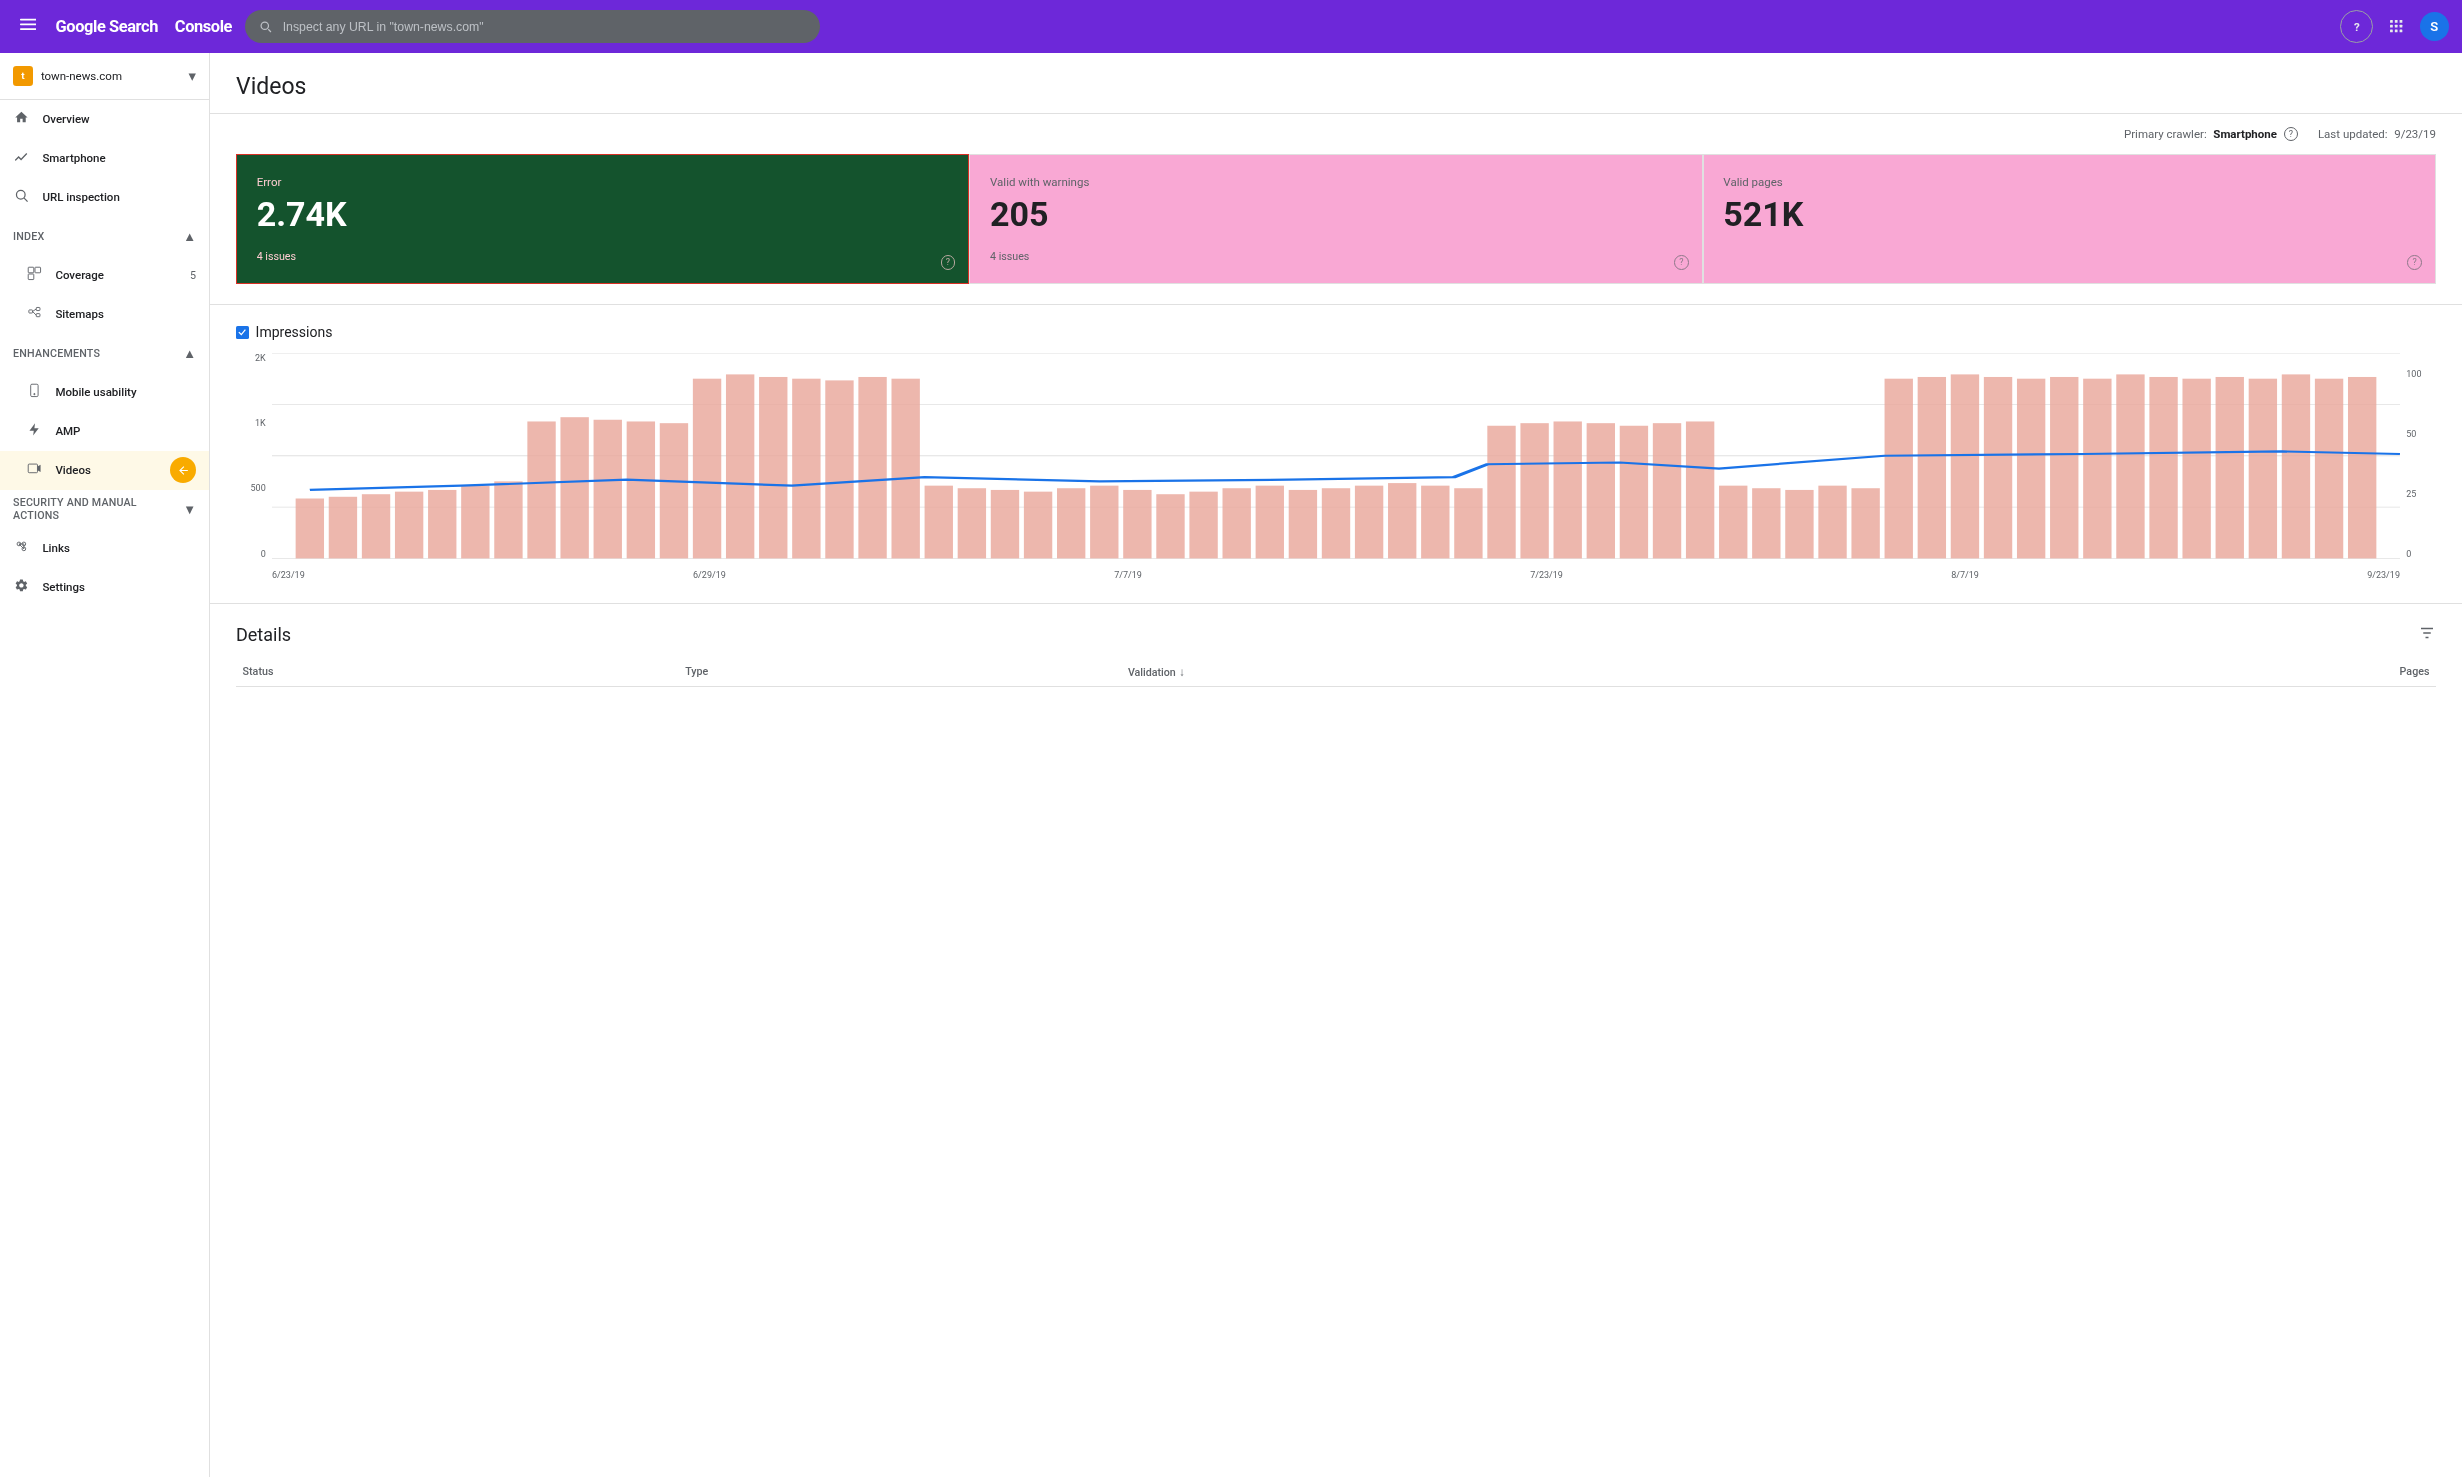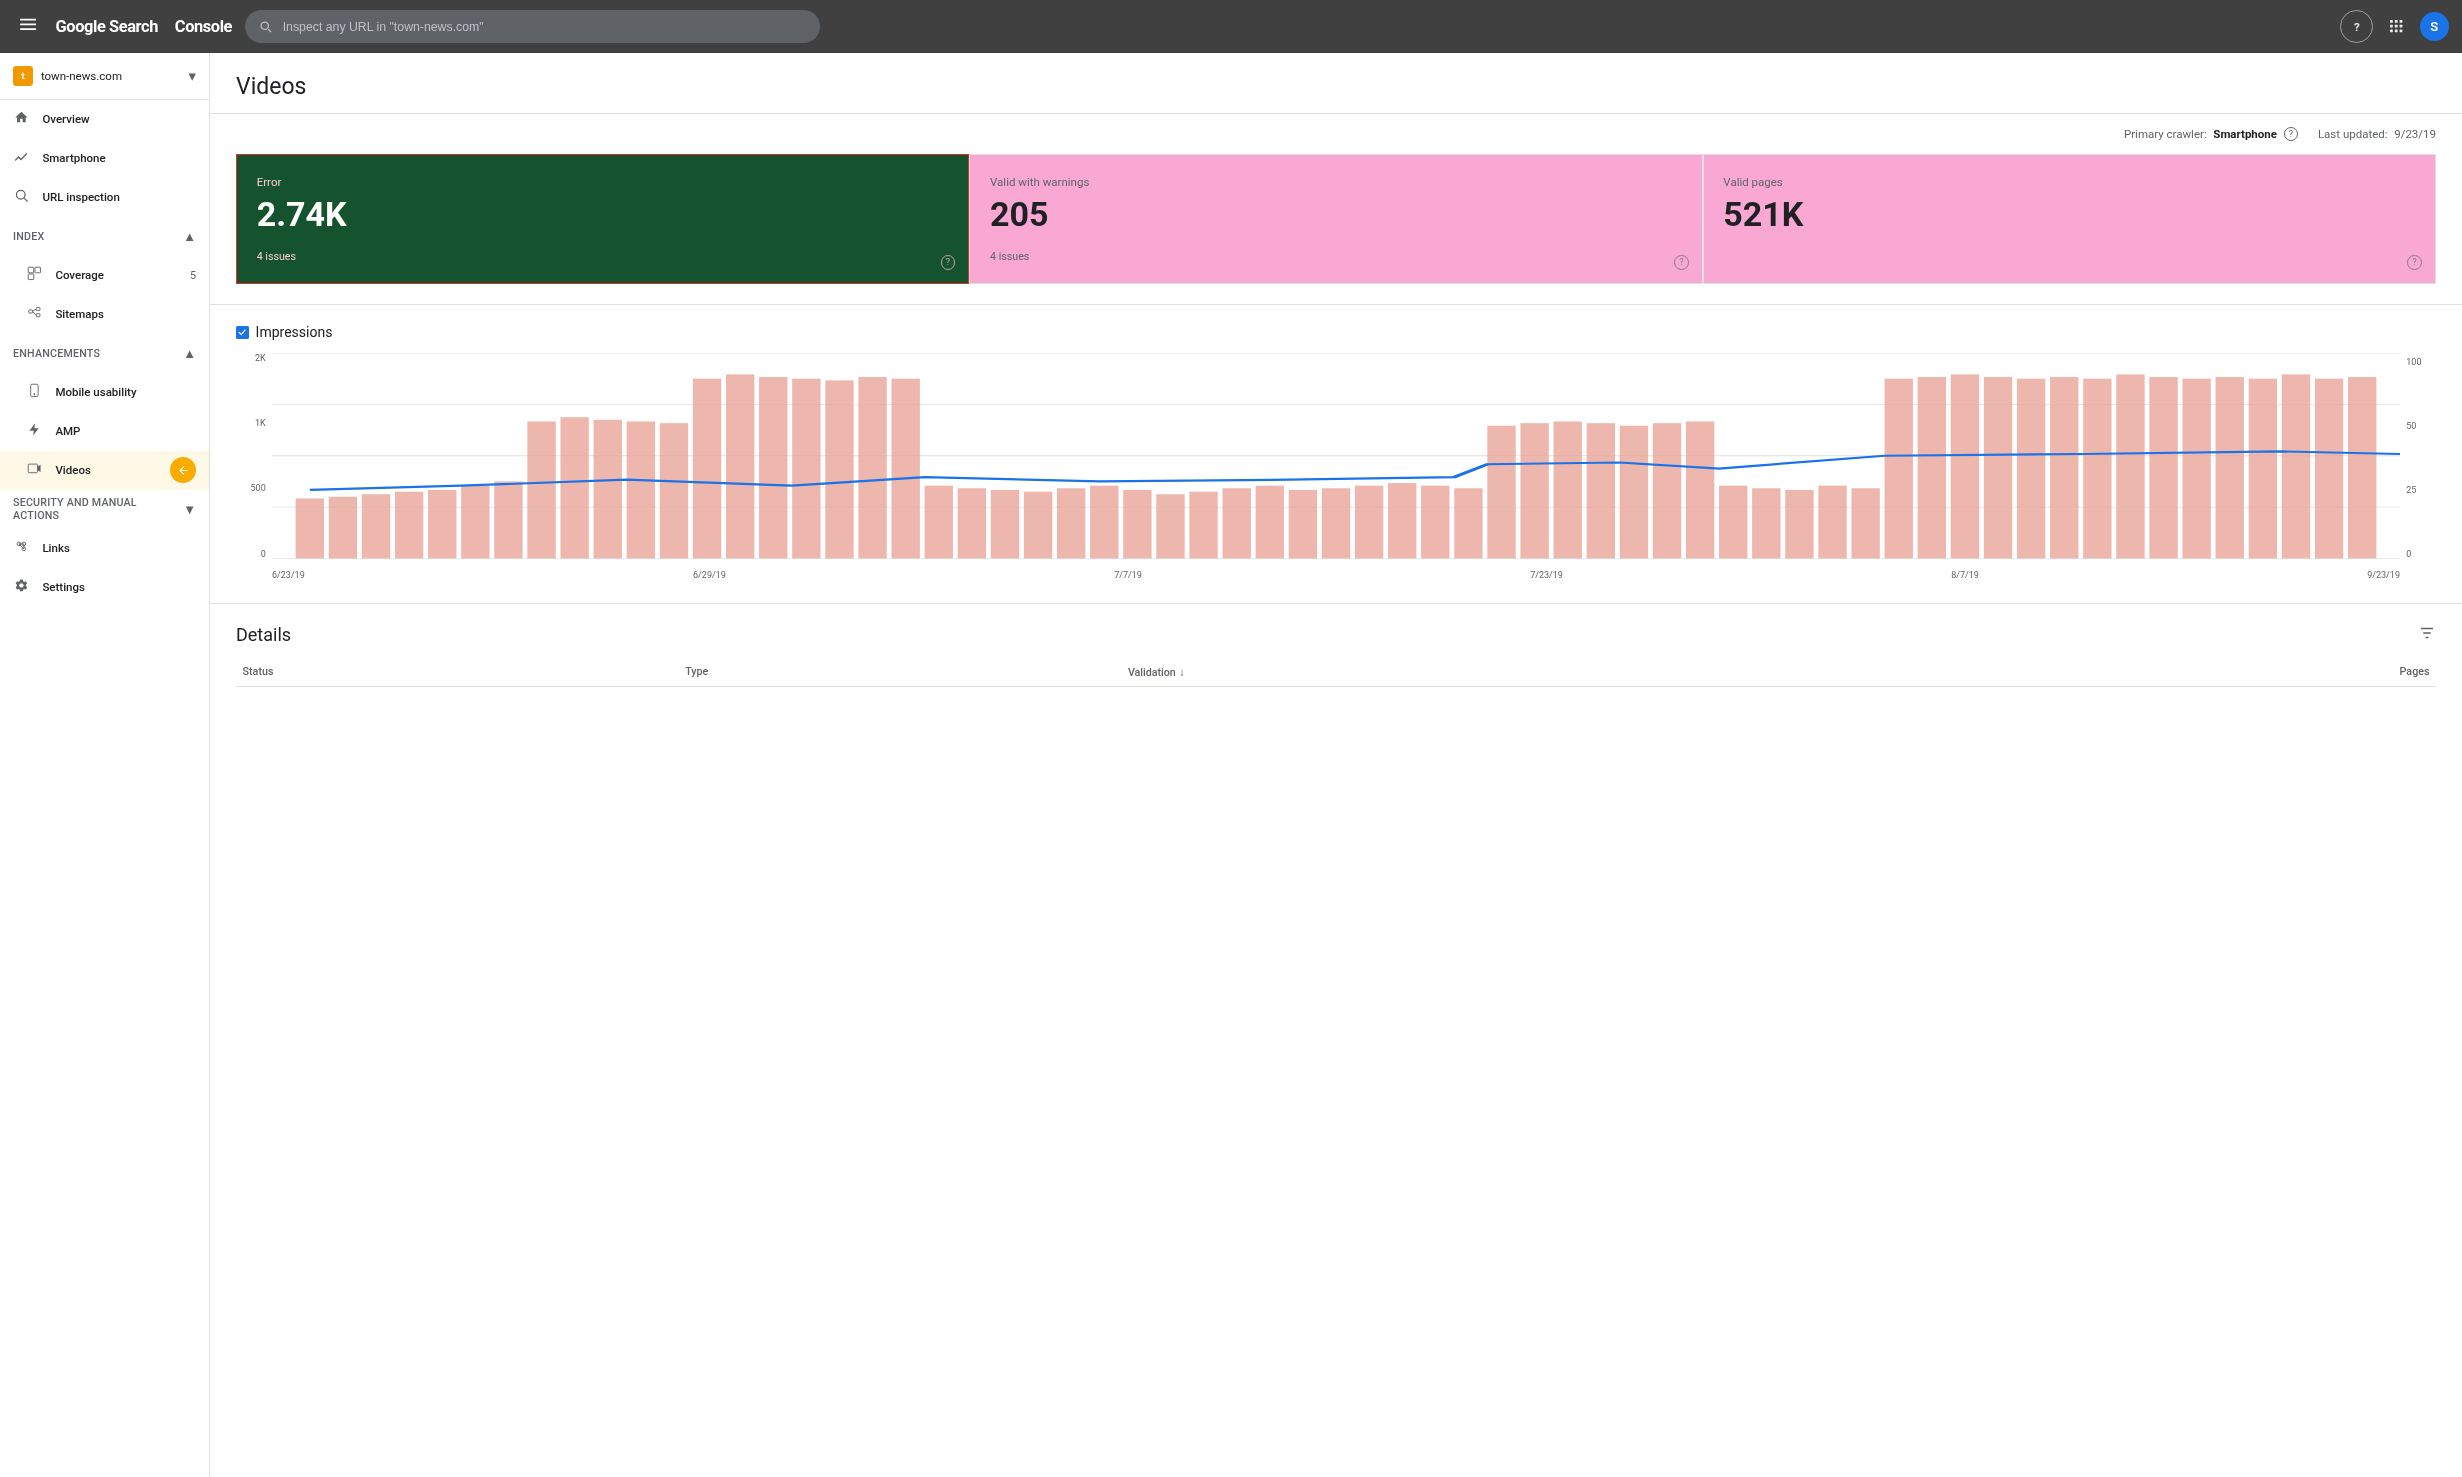--- a/index.html
+++ b/index.html
@@ -1,20 +1,20 @@
 <!DOCTYPE html>
 <html style="font-size:13px"><head>
   <meta charset="utf-8">
   <style>
     * { box-sizing: border-box; margin: 0; padding: 0; }
     body { font-family: 'Google Sans', Roboto, Arial, sans-serif; background: #f1f3f4; display: flex; flex-direction: column; height: 100vh; overflow: hidden; }
 
     
     .header {
-      background: #404040;
+      background: #6d28d9;
       height: 53px;
       display: flex;
       align-items: center;
       padding: 4px 13px;
       gap: 13px;
       flex-shrink: 0;
     }
     .header-menu-icon {
       color: #fff;
       font-size: 16.4px;
@@ -328,21 +328,21 @@
       width: 33px;
       display: flex;
       flex-direction: column;
       justify-content: space-between;
       align-items: flex-end;
       padding-right: 3.3px;
     }
     .chart-y-right {
       position: absolute;
       right: 0;
-      top: 4px;
+      top: 16px;
       bottom: 24.6px;
       width: 33px;
       display: flex;
       flex-direction: column;
       justify-content: space-between;
       align-items: flex-start;
       padding-left: 3.3px;
     }
     .axis-label {
       font-size: 9px;

